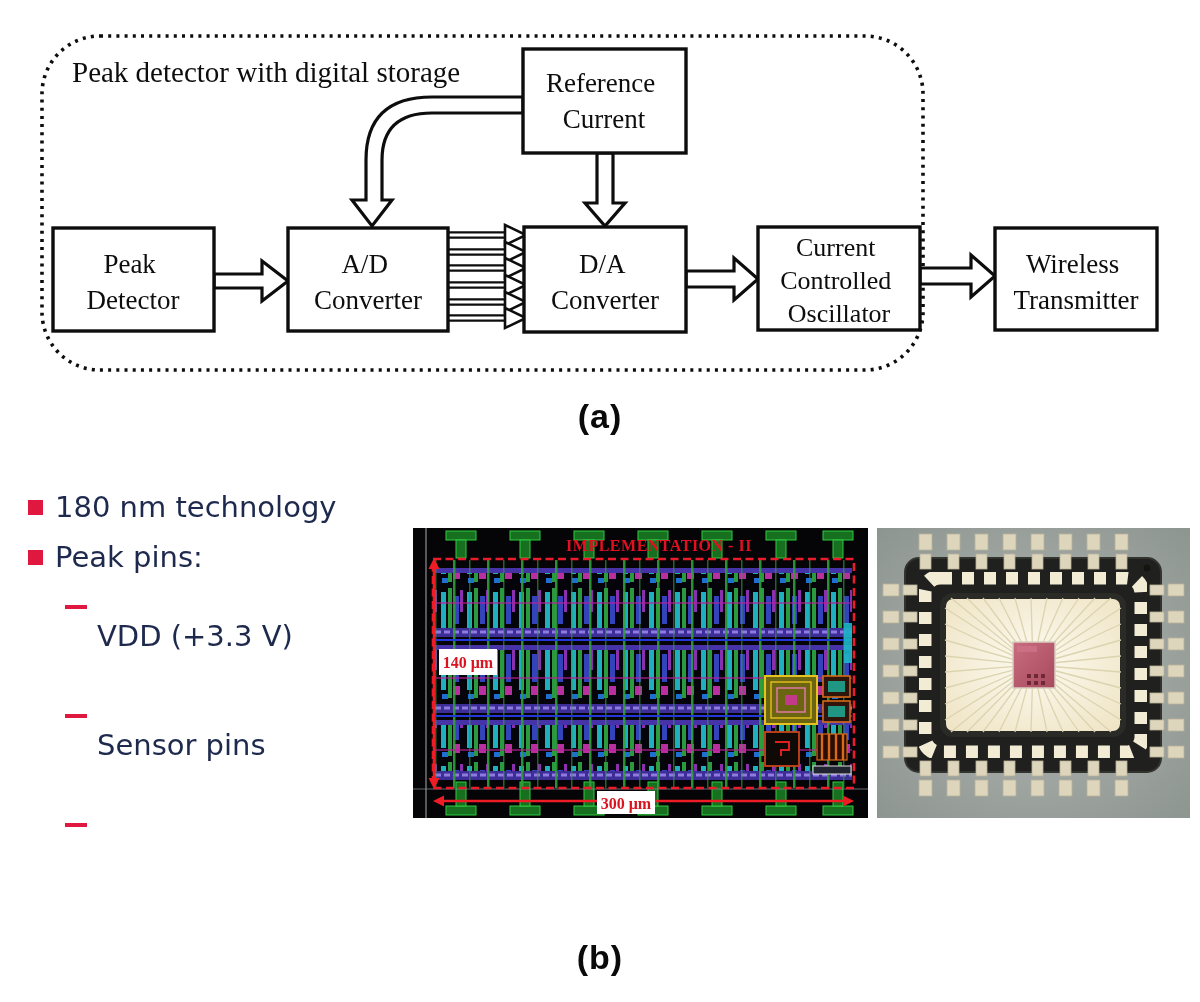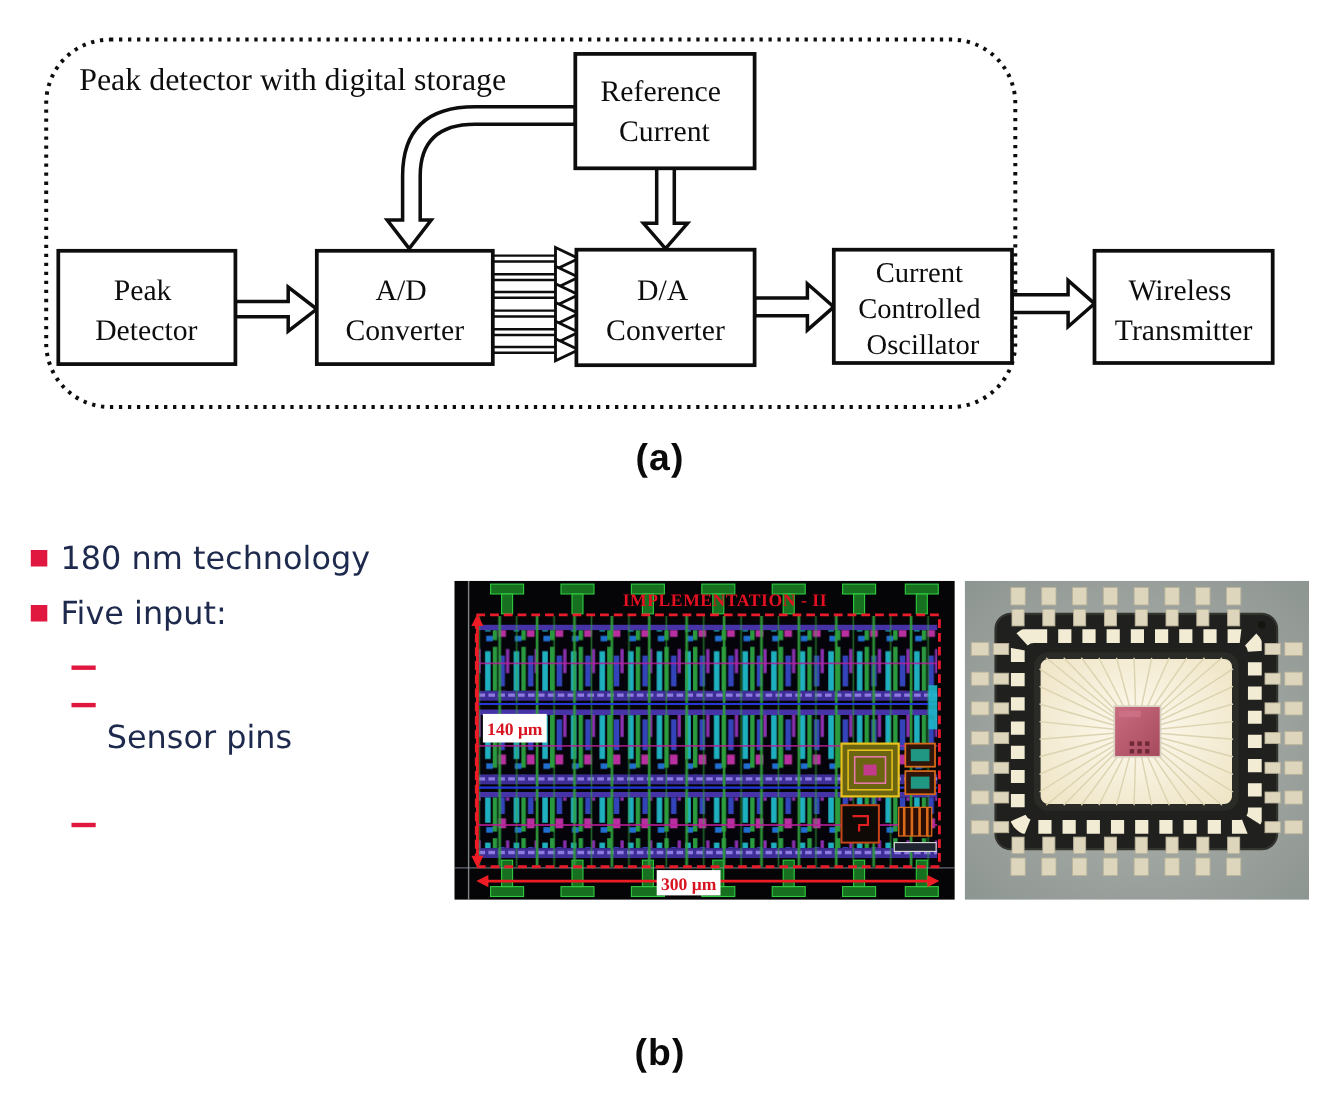--- a/index.html
+++ b/index.html
@@ -125,24 +125,25 @@
 
 <div id="caption-a" class="abs caption">(a)</div>
 
 <div id="bullet-list" class="abs">
   <div class="b1">
     <span class="sq"></span>
     <p>180 nm technology</p>
   </div>
   <div class="b1">
     <span class="sq"></span>
-    <p>Five input:</p>
+    <p>Peak pins:</p>
   </div>
   <div class="b2">
     <span class="dash"></span>
+    <p>VDD (+3.3 V)</p>
   </div>
   <div class="b2">
     <span class="dash"></span>
     <p>Sensor pins</p>
   </div>
   <div class="b2">
     <span class="dash"></span>
   </div>
 
 </div>

